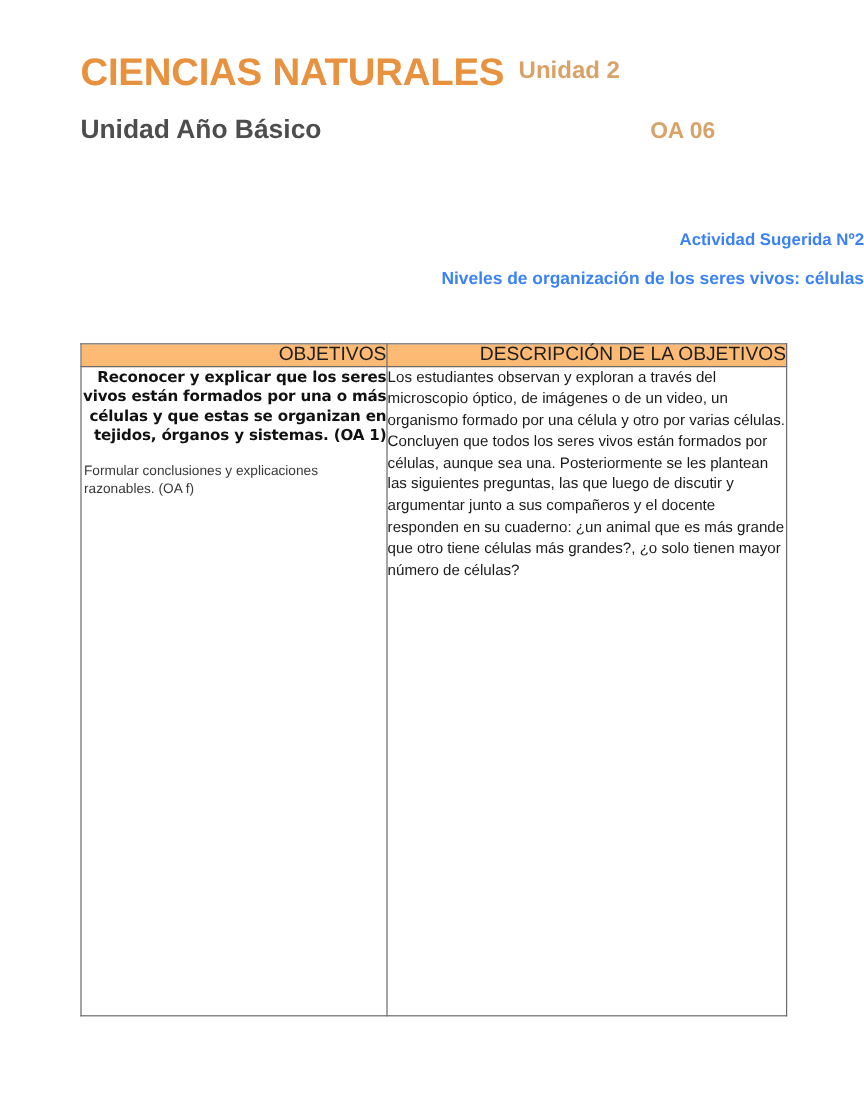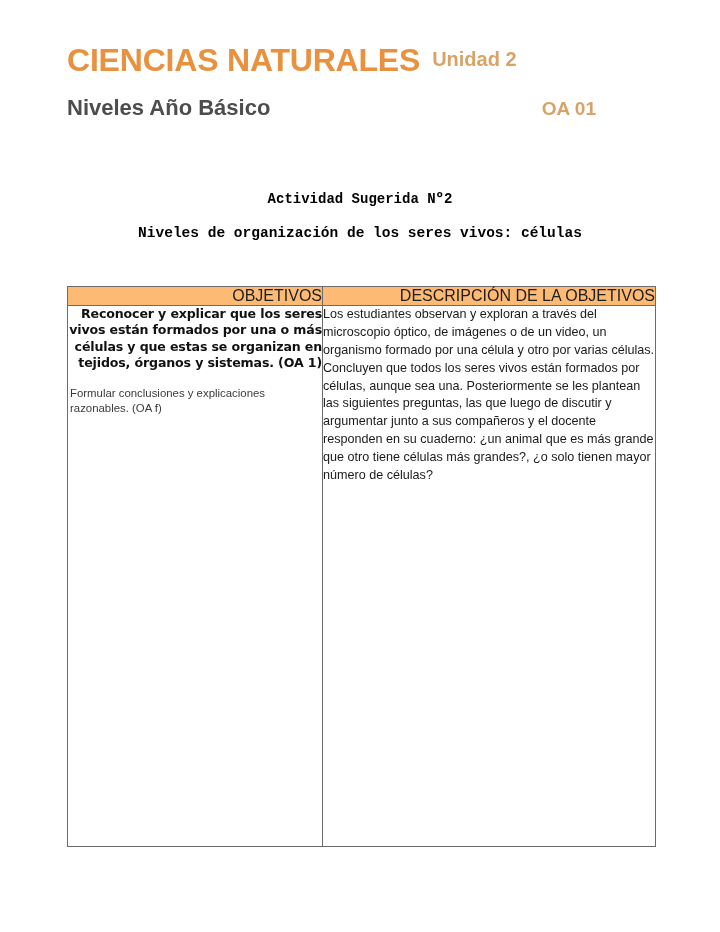--- a/index.html
+++ b/index.html
@@ -78,24 +78,24 @@
     color: #D9A368;
     line-height: 1.1;
     padding-right: 59px;
   }
 
   
   .activity-heading {
     position: absolute;
     left: 0;
     right: 0;
-    text-align: center;
-    font-family: Liberation Mono, monospace;
-    font-weight: bold;
-    color: #000000;
+    text-align: right;
+    font-family: Liberation Sans, sans-serif;
+    font-weight: bold;
+    color: #3b82f6;
   }
   .activity-number {
     top: 191px;
     font-size: 14px;
   }
   .activity-subtitle {
     top: 225px;
     font-size: 14.5px;
   }
 
@@ -175,22 +175,22 @@
 <div class="page">
 
   <div class="header">
 
     <div class="title-line-1">
       <span class="subject-title">CIENCIAS NATURALES</span>
       <span class="unit-label">Unidad 2</span>
     </div>
 
     <div class="title-line-2">
-      <span class="grade-title">Niveles Año Básico</span>
-      <span class="oa-code">OA 01</span>
+      <span class="grade-title">Unidad Año Básico</span>
+      <span class="oa-code">OA 06</span>
     </div>
 
   </div>
 
   <div class="activity-heading activity-number">Actividad Sugerida Nº2</div>
 
   <div class="activity-heading activity-subtitle">Niveles de organización de los seres vivos: células</div>
 
   <table class="activity-table">
     <colgroup>

